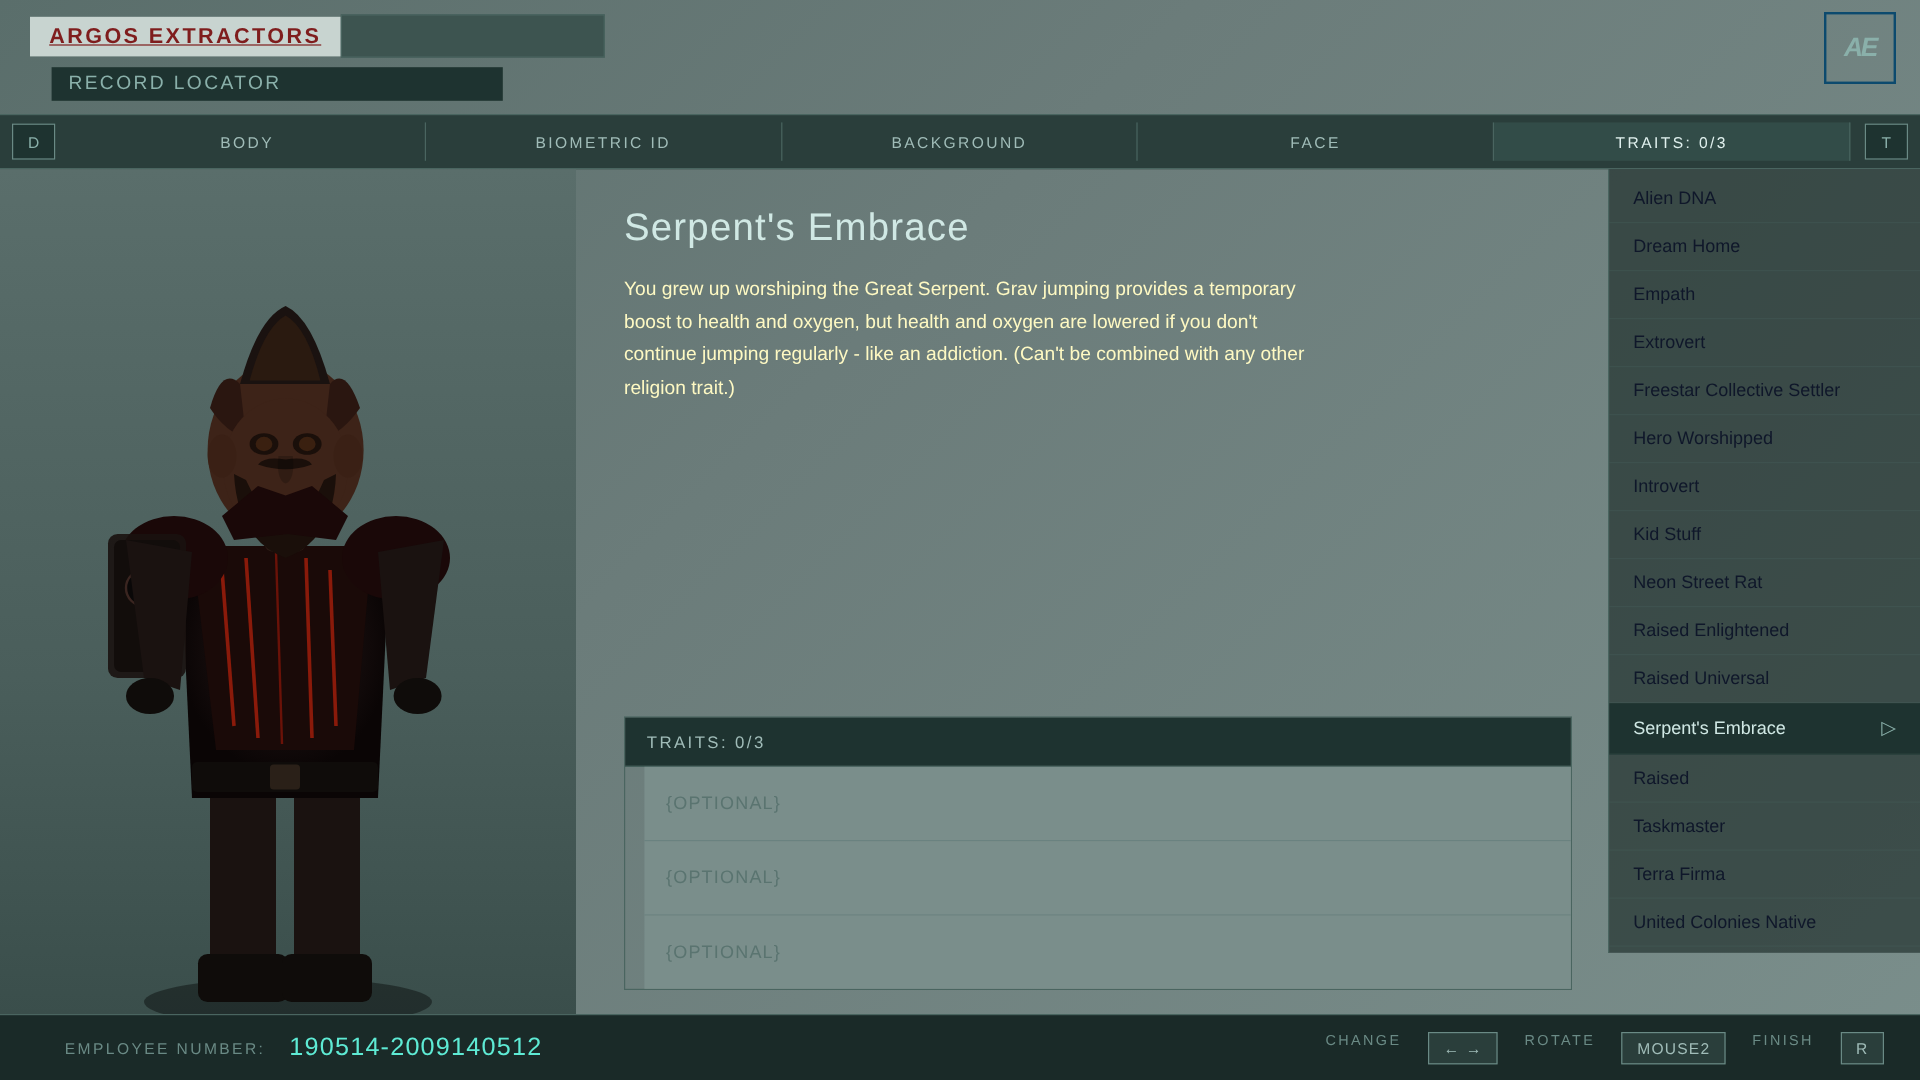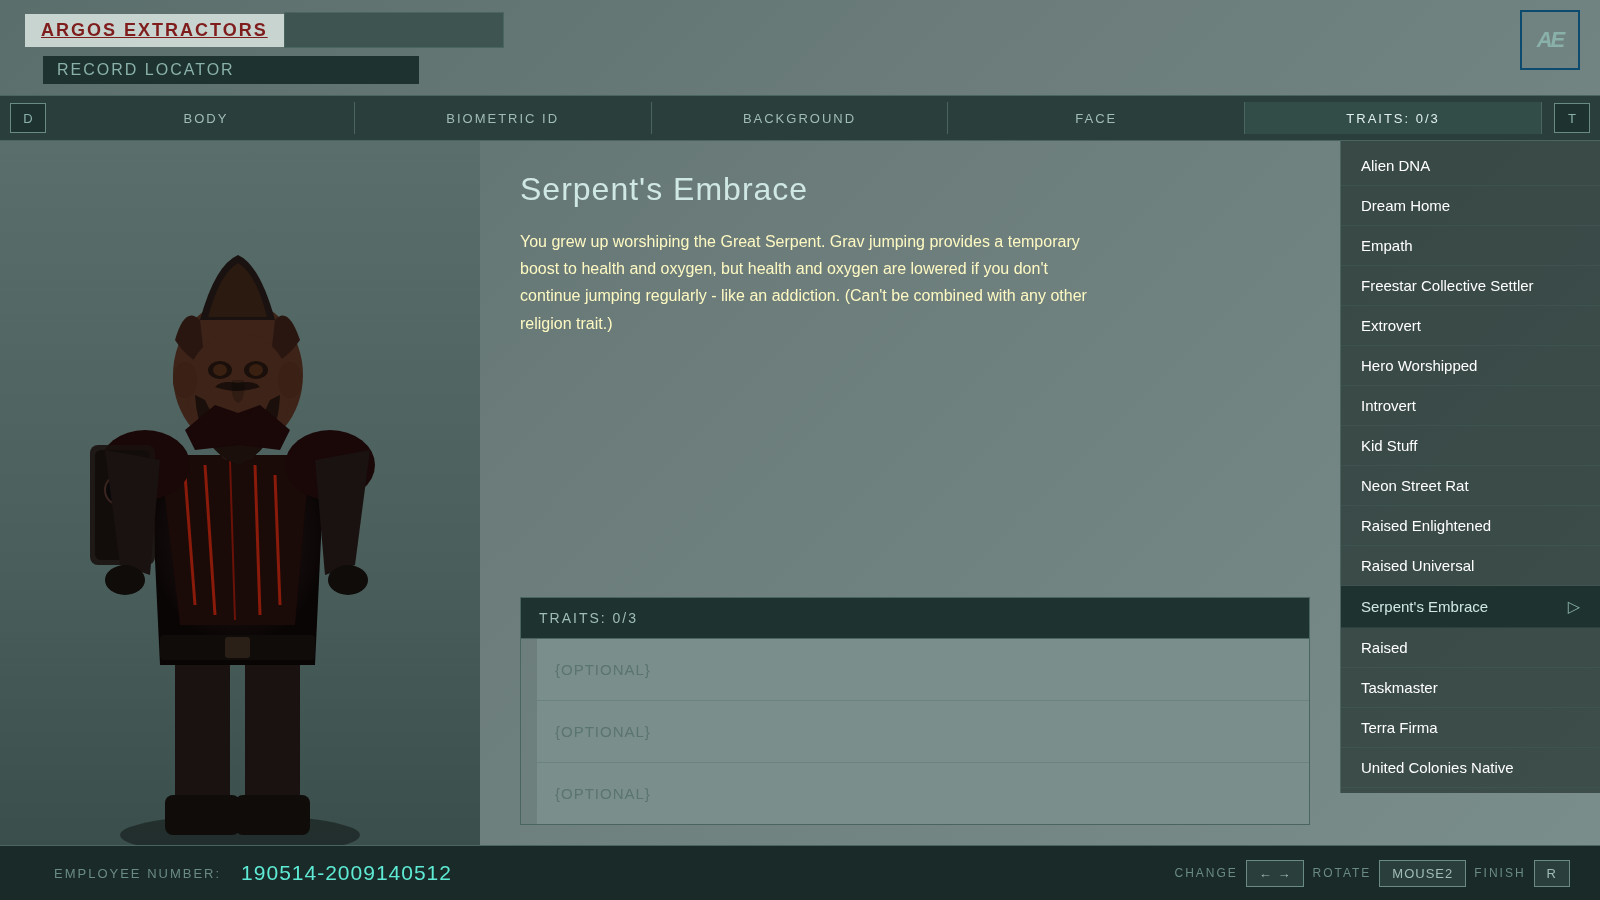--- a/index.html
+++ b/index.html
@@ -262,21 +262,21 @@
       width: 260px;
       background: rgba(20, 35, 32, 0.6);
       border-left: 1px solid #4a6560;
       overflow-y: auto;
       padding: 5px 0;
     }
 
     .trait-list-item {
       padding: 11px 20px;
       font-size: 15px;
-      color: #ffffff;
+      color: #0f172a;
       cursor: pointer;
       display: flex;
       align-items: center;
       justify-content: space-between;
       border-bottom: 1px solid rgba(74, 101, 96, 0.3);
     }
 
     .trait-list-item.selected {
       background: #1e3330;
       color: #d0e8e4;
@@ -317,22 +317,22 @@
 
     .employee-number {
       font-size: 21px;
       color: #5eead4;
       letter-spacing: 1px;
     }
 
     .bottom-controls {
       margin-left: auto;
       display: flex;
-      align-items: center;
-      gap: 8px;
+      align-items: flex-start;
+      gap: 22px;
     }
 
     .bottom-ctrl-label {
       font-size: 12px;
       letter-spacing: 2px;
       color: #6a8a85;
       text-transform: uppercase;
     }
 
     .bottom-ctrl-btn {
@@ -476,24 +476,24 @@
       <div class="trait-list-item">
             <span>Alien DNA</span>
           </div>
           <div class="trait-list-item">
             <span>Dream Home</span>
           </div>
           <div class="trait-list-item">
             <span>Empath</span>
           </div>
           <div class="trait-list-item">
+            <span>Extrovert</span>
+          </div>
+          <div class="trait-list-item">
             <span>Freestar Collective Settler</span>
-          </div>
-          <div class="trait-list-item">
-            <span>Extrovert</span>
           </div>
           <div class="trait-list-item">
             <span>Hero Worshipped</span>
           </div>
           <div class="trait-list-item">
             <span>Introvert</span>
           </div>
           <div class="trait-list-item">
             <span>Kid Stuff</span>
           </div>

